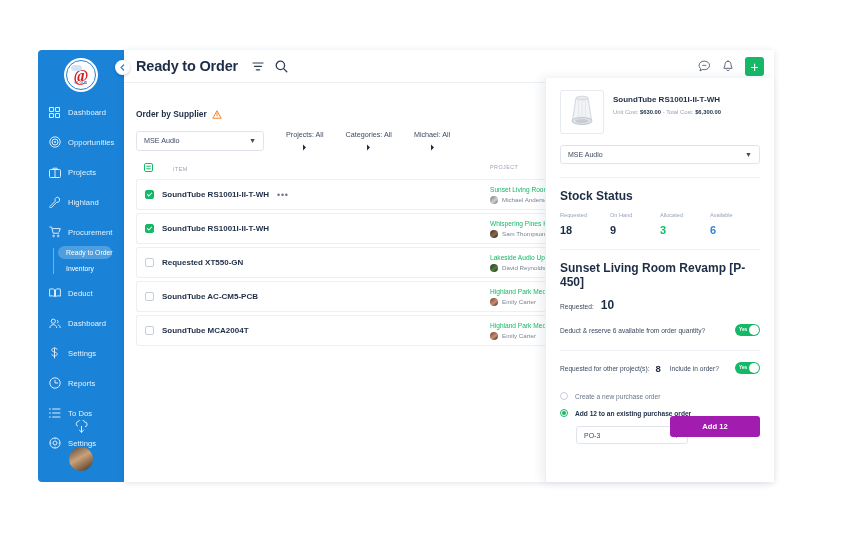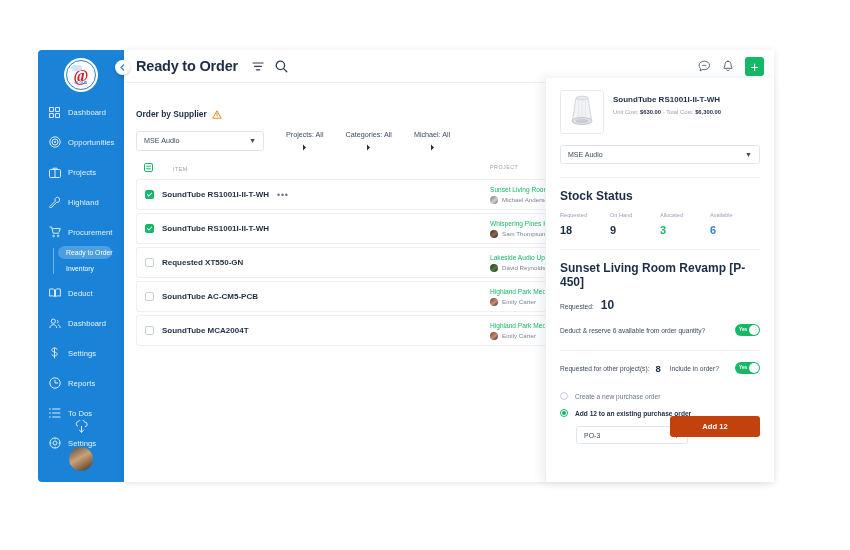--- a/index.html
+++ b/index.html
@@ -260,21 +260,21 @@
 
   .po-select {
     margin-left: 16px; width: 112px; height: 18px;
     border: 1px solid #dfe4ec; border-radius: 3px;
     display: flex; align-items: center; justify-content: space-between;
     padding: 0 7px; cursor: pointer;
   }
   .po-select span { font-size: 7px; color: #3c4a61; }
   .add-btn {
     position: absolute; right: 14px; bottom: 45px;
-    width: 90px; height: 21px; border-radius: 3px; background: #c2410c;
+    width: 90px; height: 21px; border-radius: 3px; background: #a21caf;
     color: #fff; font-size: 7.6px; font-weight: bold;
     display: flex; align-items: center; justify-content: center; cursor: pointer;
   }
 </style>
 </head>
 <body>
 
 <div id="app">
 
   <div class="sidebar">

